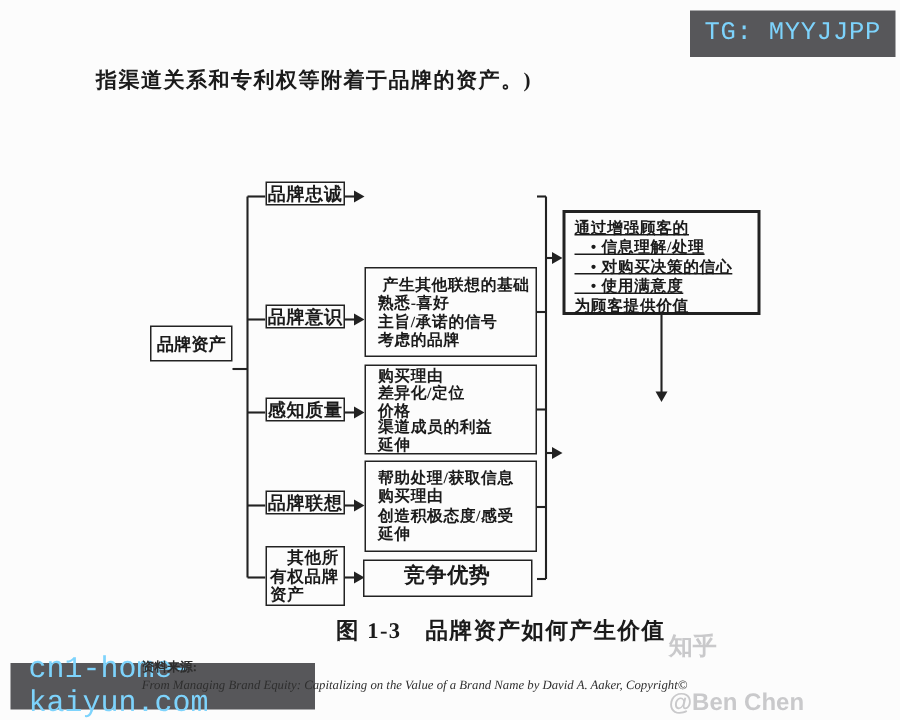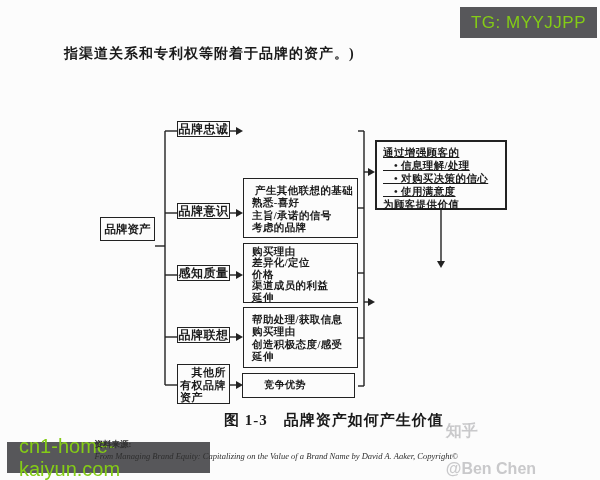--- a/index.html
+++ b/index.html
@@ -3,22 +3,22 @@
 <meta charset="utf-8">
 <style>
   html,body{margin:0;padding:0;background:#e9e9e9;}
   #screen{
     position:relative;width:600px;height:480px;background:#fcfcfc;
     overflow:hidden;font-family:"Liberation Serif","DejaVu Serif",serif;color:#1b1b1b;
   }
   .abs{position:absolute;}
   
   .badge{
-    background:#57575a;color:#84cc16;
-    font-family:Liberation Sans, sans-serif;
+    background:#57575a;color:#7dd3fc;
+    font-family:Liberation Mono, monospace;
     display:flex;align-items:center;
   }
   #tg-badge{left:460px;top:7px;width:137px;height:31px;font-size:17px;justify-content:center;letter-spacing:.5px;}
   #site-badge{left:7px;top:442px;width:203px;height:31px;font-size:20px;padding-left:12px;box-sizing:border-box;}
   
   #heading{left:64px;top:45px;font-size:14px;font-weight:bold;letter-spacing:1px;white-space:pre;}
   #caption{left:224px;top:411px;font-size:15px;font-weight:bold;letter-spacing:1px;white-space:pre;}
   #source{left:86px;top:429px;font-size:8.5px;color:#2e2e2e;white-space:pre;}
   #source .src-prefix{font-style:normal;font-weight:bold;margin-right:4px;}
   #source .src-text{font-style:italic;}
@@ -119,21 +119,21 @@
 考虑的品牌</div>
   <div class="detailbox" style="left:243px;top:243px;width:115px;height:60px;padding-top:2px;line-height:11.4px;">购买理由
 差异化/定位
 价格
 渠道成员的利益
 延伸</div>
   <div class="detailbox" style="left:243px;top:307px;width:115px;height:61px;padding-top:6px;">帮助处理/获取信息
 购买理由
 创造积极态度/感受
 延伸</div>
-  <div class="detailbox" style="left:242px;top:373px;width:113px;height:25px;padding-top:5px;font-size:10px;">　 竞争优势</div>
+  <div class="detailbox" style="left:242px;top:373px;width:113px;height:25px;padding-top:5px;font-size:14px;">　 竞争优势</div>
 
   <div class="valuebox" style="left:375px;top:140px;width:132px;height:70px;text-decoration:underline;">通过增强顾客的
 　• 信息理解/处理
 　• 对购买决策的信心
 　• 使用满意度
 为顾客提供价值</div>
 
 </div>
 
 </body></html>

